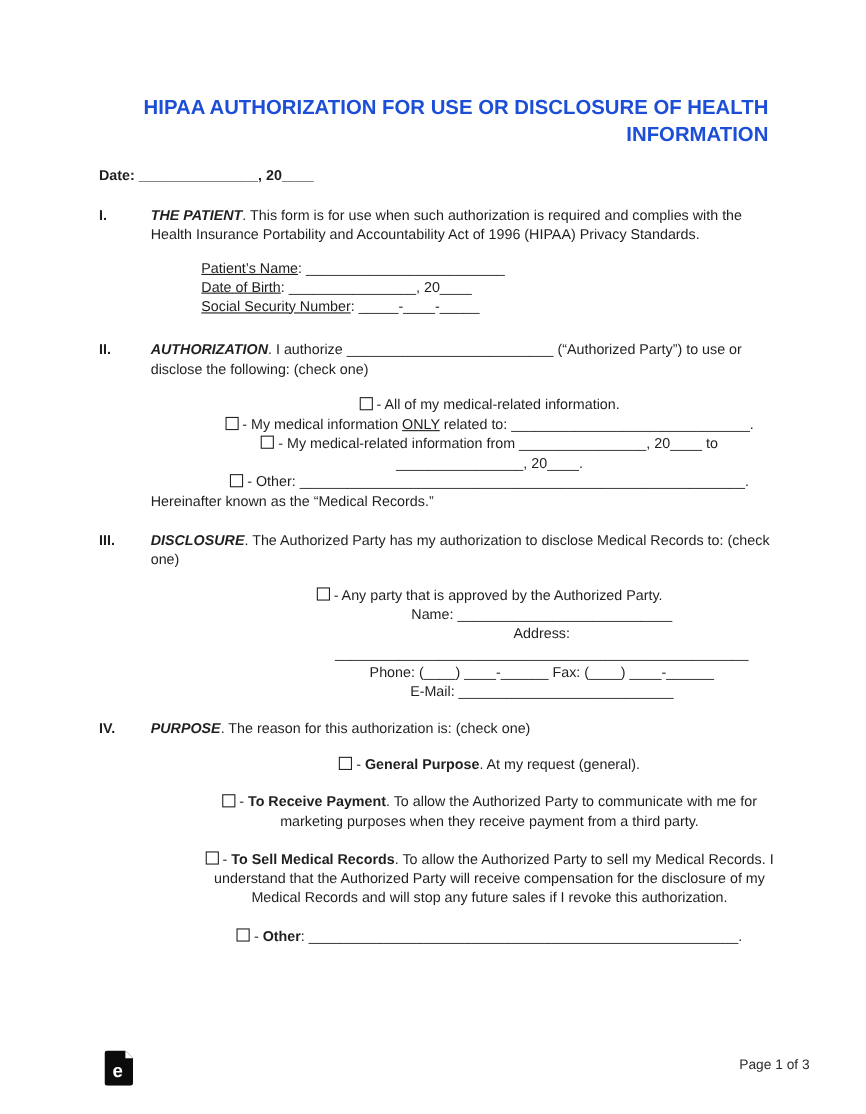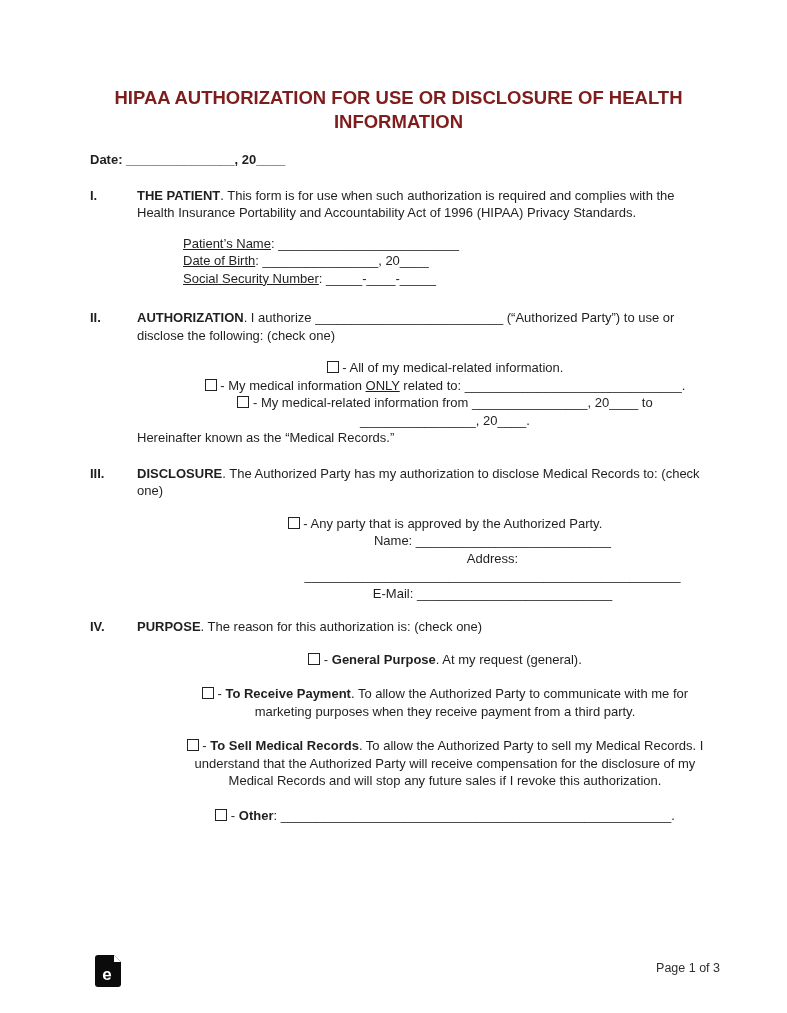--- a/index.html
+++ b/index.html
@@ -12,48 +12,48 @@
   .page {
     position: relative;
     width: 787px; height: 1013px;
     box-sizing: border-box;
     padding: 86px 80px 0 90px;
     overflow: hidden;
     background: #ffffff;
   }
   .title {
     font-size: 18.5px; line-height: 23.5px;
-    font-weight: bold; text-align: center;
-    color: #7f1d1d;
+    font-weight: bold; text-align: right;
+    color: #1d4ed8;
     margin: 0 auto 18px auto;
     max-width: 600px;
   }
   .dateline { margin: 0; font-weight: bold; }
   .sec { display: grid; grid-template-columns: 47px 1fr; margin-top: 18px; }
   .sec.m22 { margin-top: 22px; }
   .sec.m16 { margin-top: 16px; }
   .secnum { font-weight: bold; }
   .sec p { margin: 0; }
-  .intro b { font-weight: bold; }
+  .intro b { font-weight: bold; font-style: italic; }
   .fields { margin: 13px 0 0 46px; }
   .opts { margin: 15px 0 0 46px; text-align: center; }
   .opts.spaced .opt + .opt { margin-top: 17px; }
   .subfields { margin: 0 0 0 95px; }
   .footnote { margin-top: 17px; }
   .ul { text-decoration: underline; }
   .cb {
     display: inline-block;
     width: 10px; height: 10px;
     border: 1.3px solid #222222;
     vertical-align: -1px;
     background: #ffffff;
   }
   .footer-logo { position: absolute; left: 95px; top: 955px; width: 26px; height: 32px; }
   .page-label {
-    position: absolute; top: 960px; right: 67px;
+    position: absolute; top: 960px; right: 51px;
     font-size: 12.5px; color: #2e2e2e;
   }
 </style>
 </head>
 <body>
 
 <div class="page">
 
   <h1 class="title">HIPAA AUTHORIZATION FOR USE OR DISCLOSURE OF HEALTH INFORMATION</h1>
 
@@ -72,34 +72,36 @@
   </div>
 
   <div class="sec m22">
     <span class="secnum">II.</span>
     <div class="secbody">
       <p class="intro"><b>AUTHORIZATION</b><span>. I authorize __________________________ (“Authorized Party”) to use or disclose the following: (check one)</span></p>
       <div class="opts">
         <p class="opt"><span class="cb"></span> <span>- All of my medical-related information.</span></p>
         <p class="opt"><span class="cb"></span> <span>- My medical information </span><span class="ul">ONLY</span><span> related to: ______________________________.</span></p>
         <p class="opt"><span class="cb"></span> <span>- My medical-related information from ________________, 20____ to ________________, 20____.</span></p>
+        <p class="opt"><span class="cb"></span> <span>- Other: ________________________________________________________.</span></p>
       </div>
       <p class="footnote">Hereinafter known as the “Medical Records.”</p>
     </div>
   </div>
 
   <div class="sec">
     <span class="secnum">III.</span>
     <div class="secbody">
       <p class="intro"><b>DISCLOSURE</b><span>. The Authorized Party has my authorization to disclose Medical Records to: (check one)</span></p>
       <div class="opts">
         <p class="opt"><span class="cb"></span> <span>- Any party that is approved by the Authorized Party.</span></p>
         <div class="subfields">
           <p class="field">Name: ___________________________</p>
           <p class="field">Address: ____________________________________________________</p>
+          <p class="field">Phone: (____) ____-______ Fax: (____) ____-______</p>
           <p class="field">E-Mail: ___________________________</p>
         </div>
       </div>
     </div>
   </div>
 
   <div class="sec m16">
     <span class="secnum">IV.</span>
     <div class="secbody">
       <p class="intro"><b>PURPOSE</b><span>. The reason for this authorization is: (check one)</span></p>

